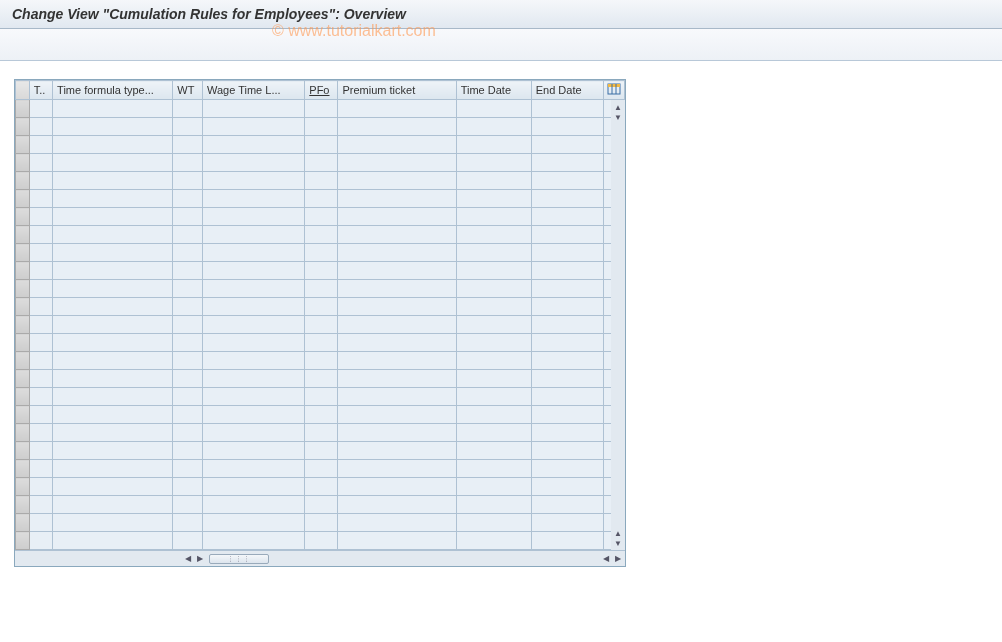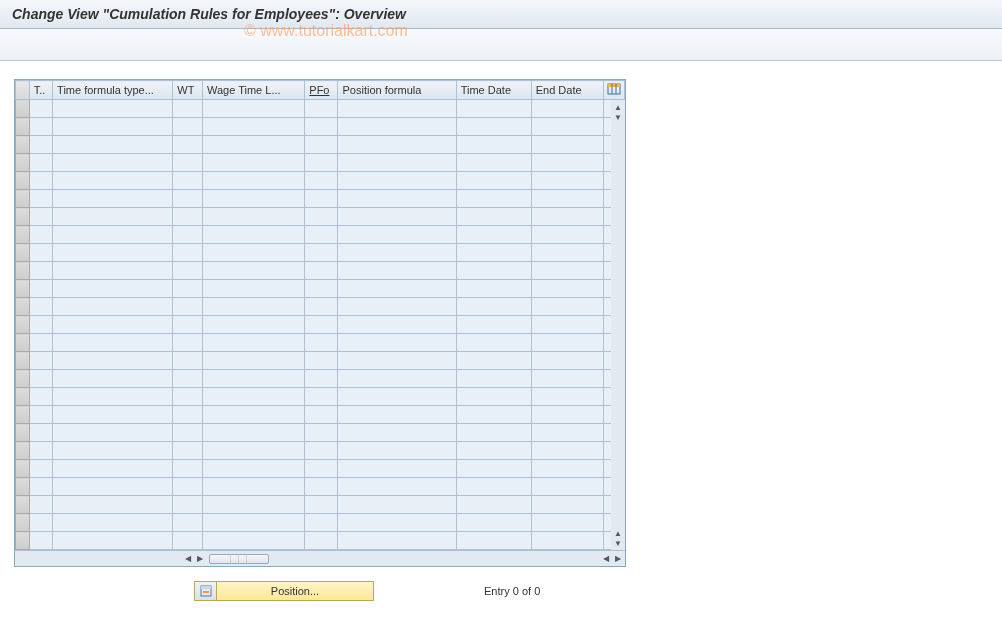--- a/index.html
+++ b/index.html
@@ -17,21 +17,21 @@
     .toolbar {
       background: linear-gradient(to bottom, #f8f9fc, #edf1f6);
       border-bottom: 1px solid #b8c8d8;
       height: 32px;
       position: relative;
     }
     
     .watermark {
       position: absolute;
       top: 22px;
-      left: 244px;
+      left: 272px;
       font-size: 16px;
       color: rgba(255, 152, 80, 0.6);
       pointer-events: none;
       z-index: 100;
     }
     
     .content-area {
       padding: 18px 14px 12px 14px;
     }
     
@@ -217,21 +217,21 @@
     <div class="table-wrapper">
       <table class="grid-table">
         <thead>
           <tr>
             <th class="select-col"></th>
             <th class="col-t">T..</th>
             <th class="col-ttt">Time formula type...</th>
             <th class="col-wt">WT</th>
             <th class="col-wtl">Wage Time L...</th>
             <th class="col-pfo">PFo</th>
-            <th class="col-pf">Position formula</th>
+            <th class="col-pf">Premium ticket</th>
             <th class="col-sd">Time Date</th>
             <th class="col-ed">End Date</th>
             <th class="col-icon icon-col">
               <svg class="table-settings-icon" viewBox="0 0 14 12">
                 <rect x="1" y="1" width="12" height="10" fill="none" stroke="#3a6ea5" stroke-width="1"></rect>
                 <rect x="1" y="1" width="12" height="3" fill="#f4b942"></rect>
                 <line x1="5" y1="1" x2="5" y2="11" stroke="#3a6ea5" stroke-width="1"></line>
                 <line x1="9" y1="1" x2="9" y2="11" stroke="#3a6ea5" stroke-width="1"></line>
               </svg>
             </th>
@@ -561,26 +561,13 @@
         <span class="hscroll-thumb">⋮⋮⋮</span>
       </div>
       <div class="hscroll-spacer-right"></div>
       <div class="hscroll-right">
         <span class="scroll-btn">◀</span>
         <span class="scroll-btn">▶</span>
       </div>
     </div>
   </div>
 
-  <div class="footer-row">
-    <div class="position-btn">
-      <span class="icon-part">
-        <svg width="12" height="12" viewBox="0 0 12 12">
-          <rect x="1" y="1" width="10" height="10" fill="none" stroke="#5a7a9a" stroke-width="1"></rect>
-          <rect x="1" y="1" width="10" height="3" fill="#c8d8e8"></rect>
-          <rect x="3" y="6" width="6" height="2" fill="#e89858"></rect>
-        </svg>
-      </span>
-      <span class="label-part">Position...</span>
-    </div>
-    <span class="entry-status">Entry 0 of 0</span>
-  </div>
 </div>
 
 </body></html>

